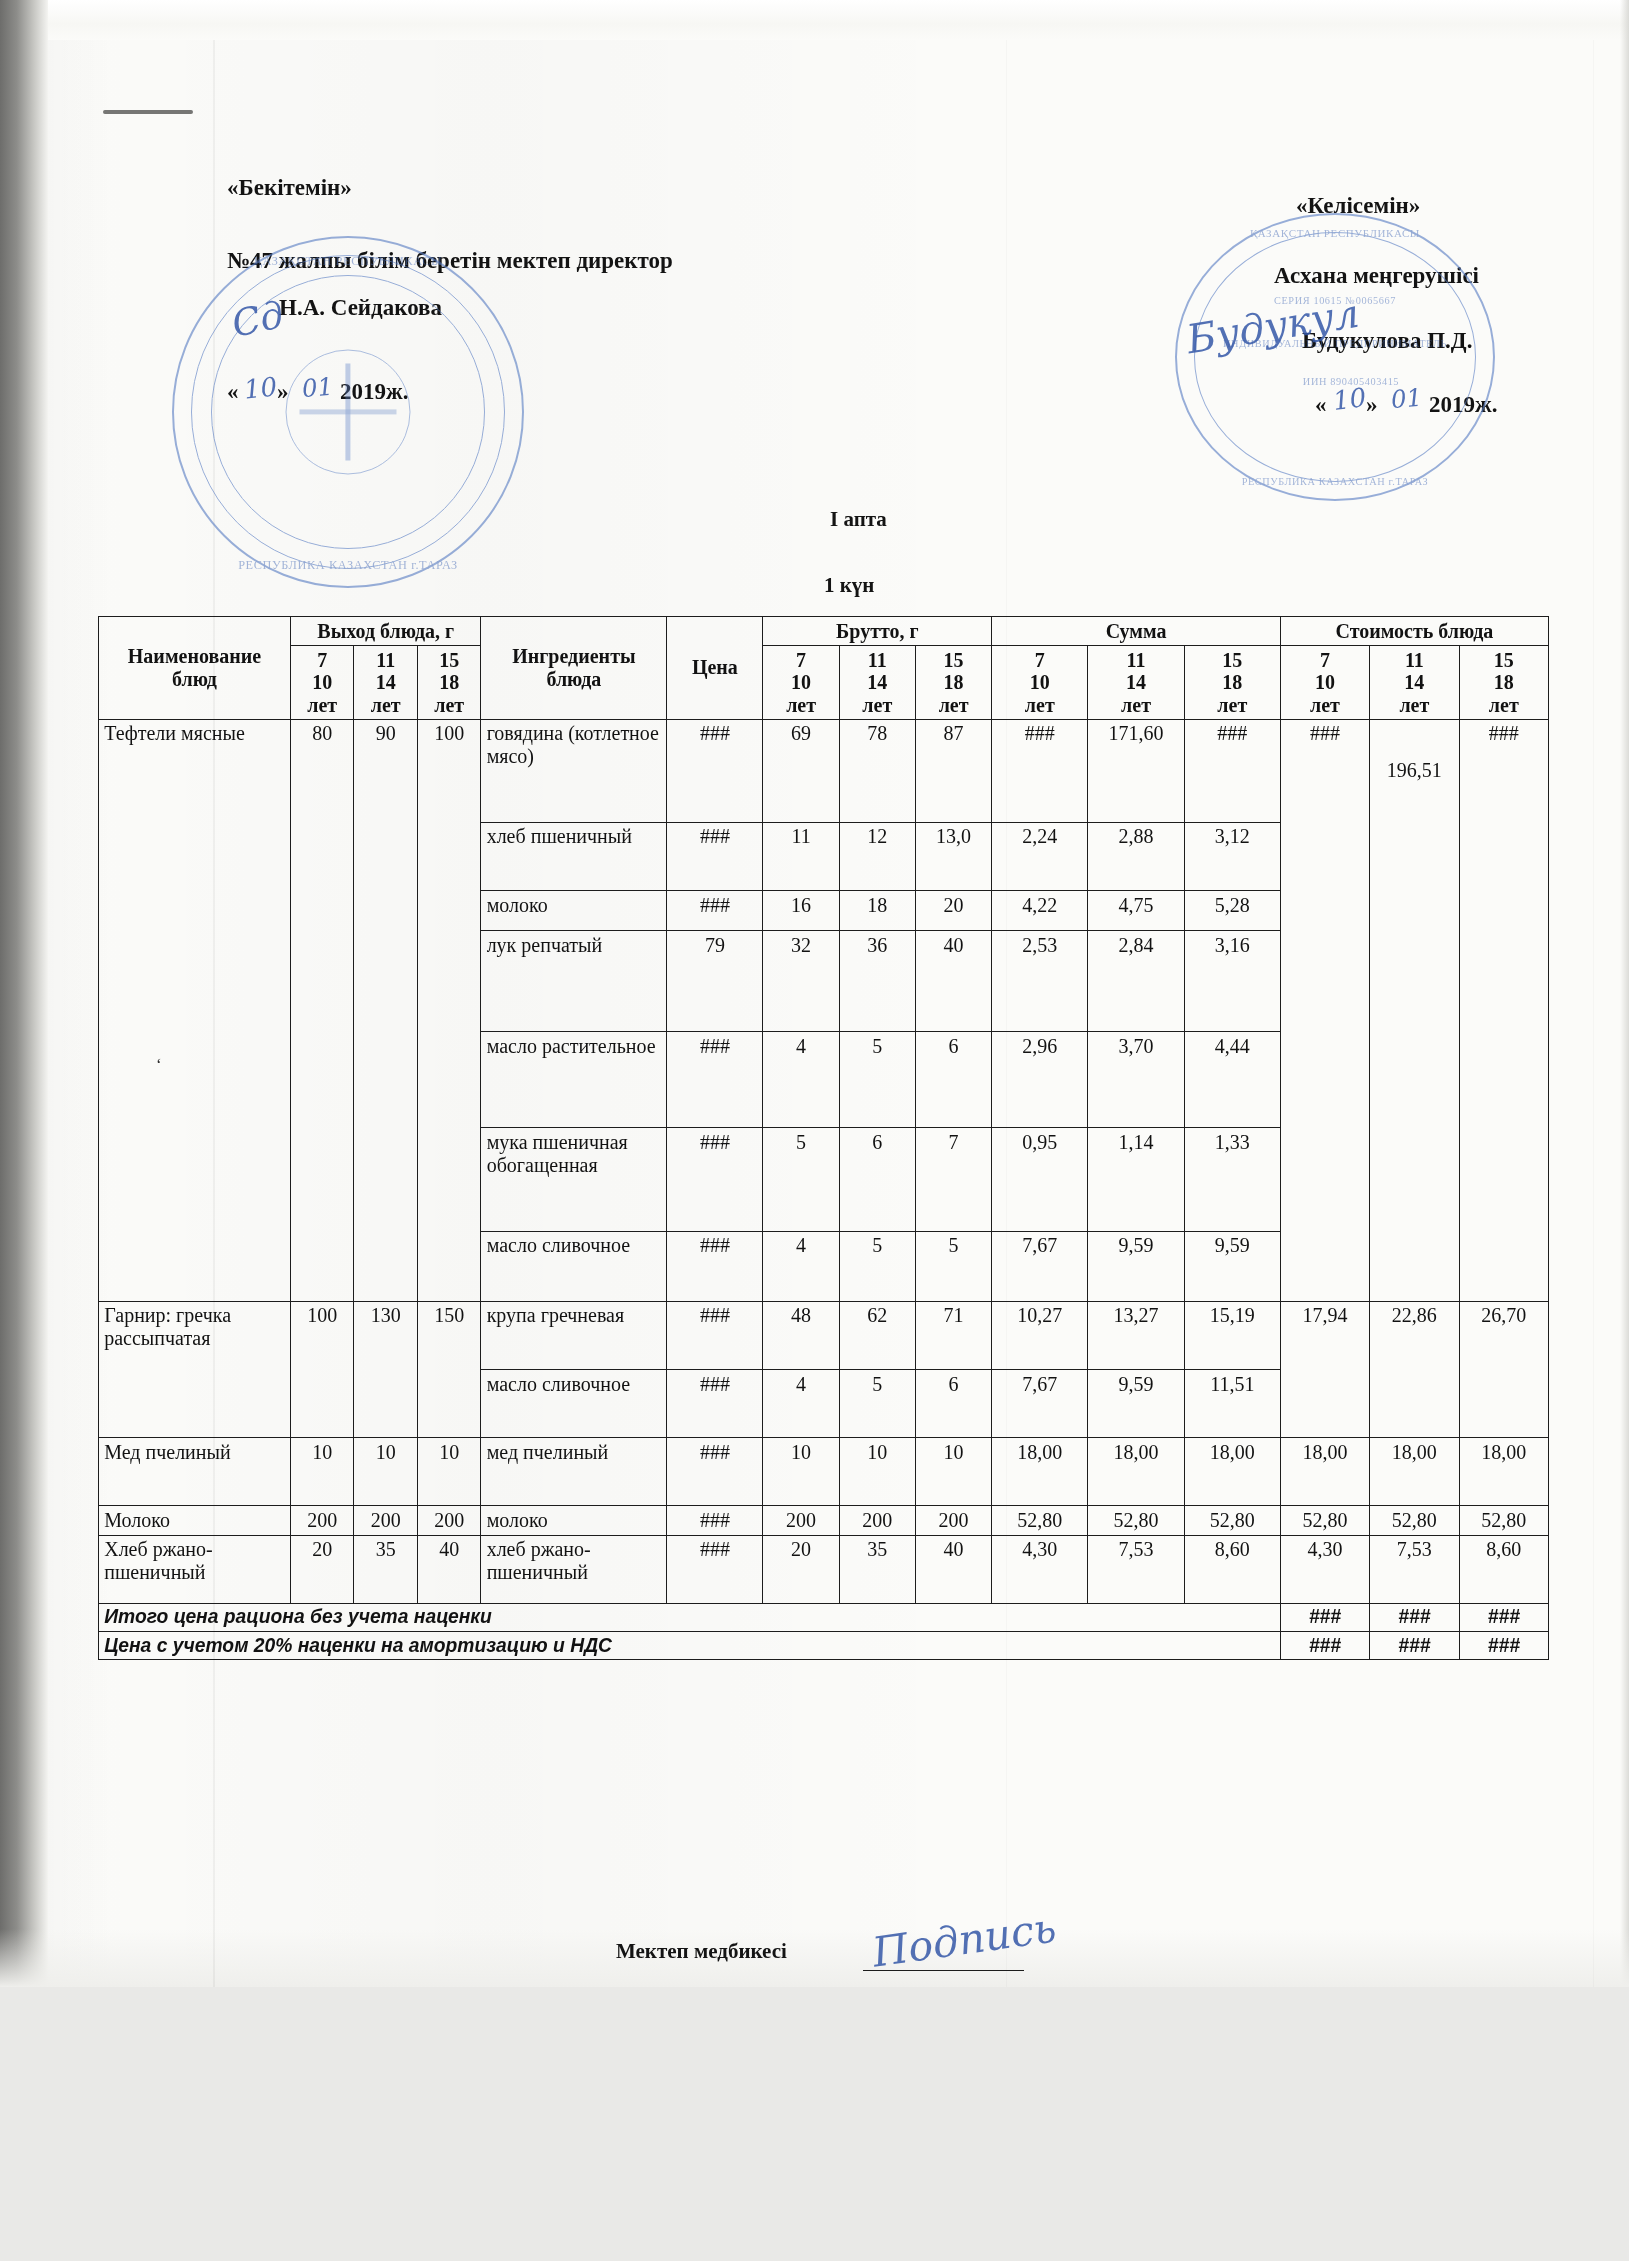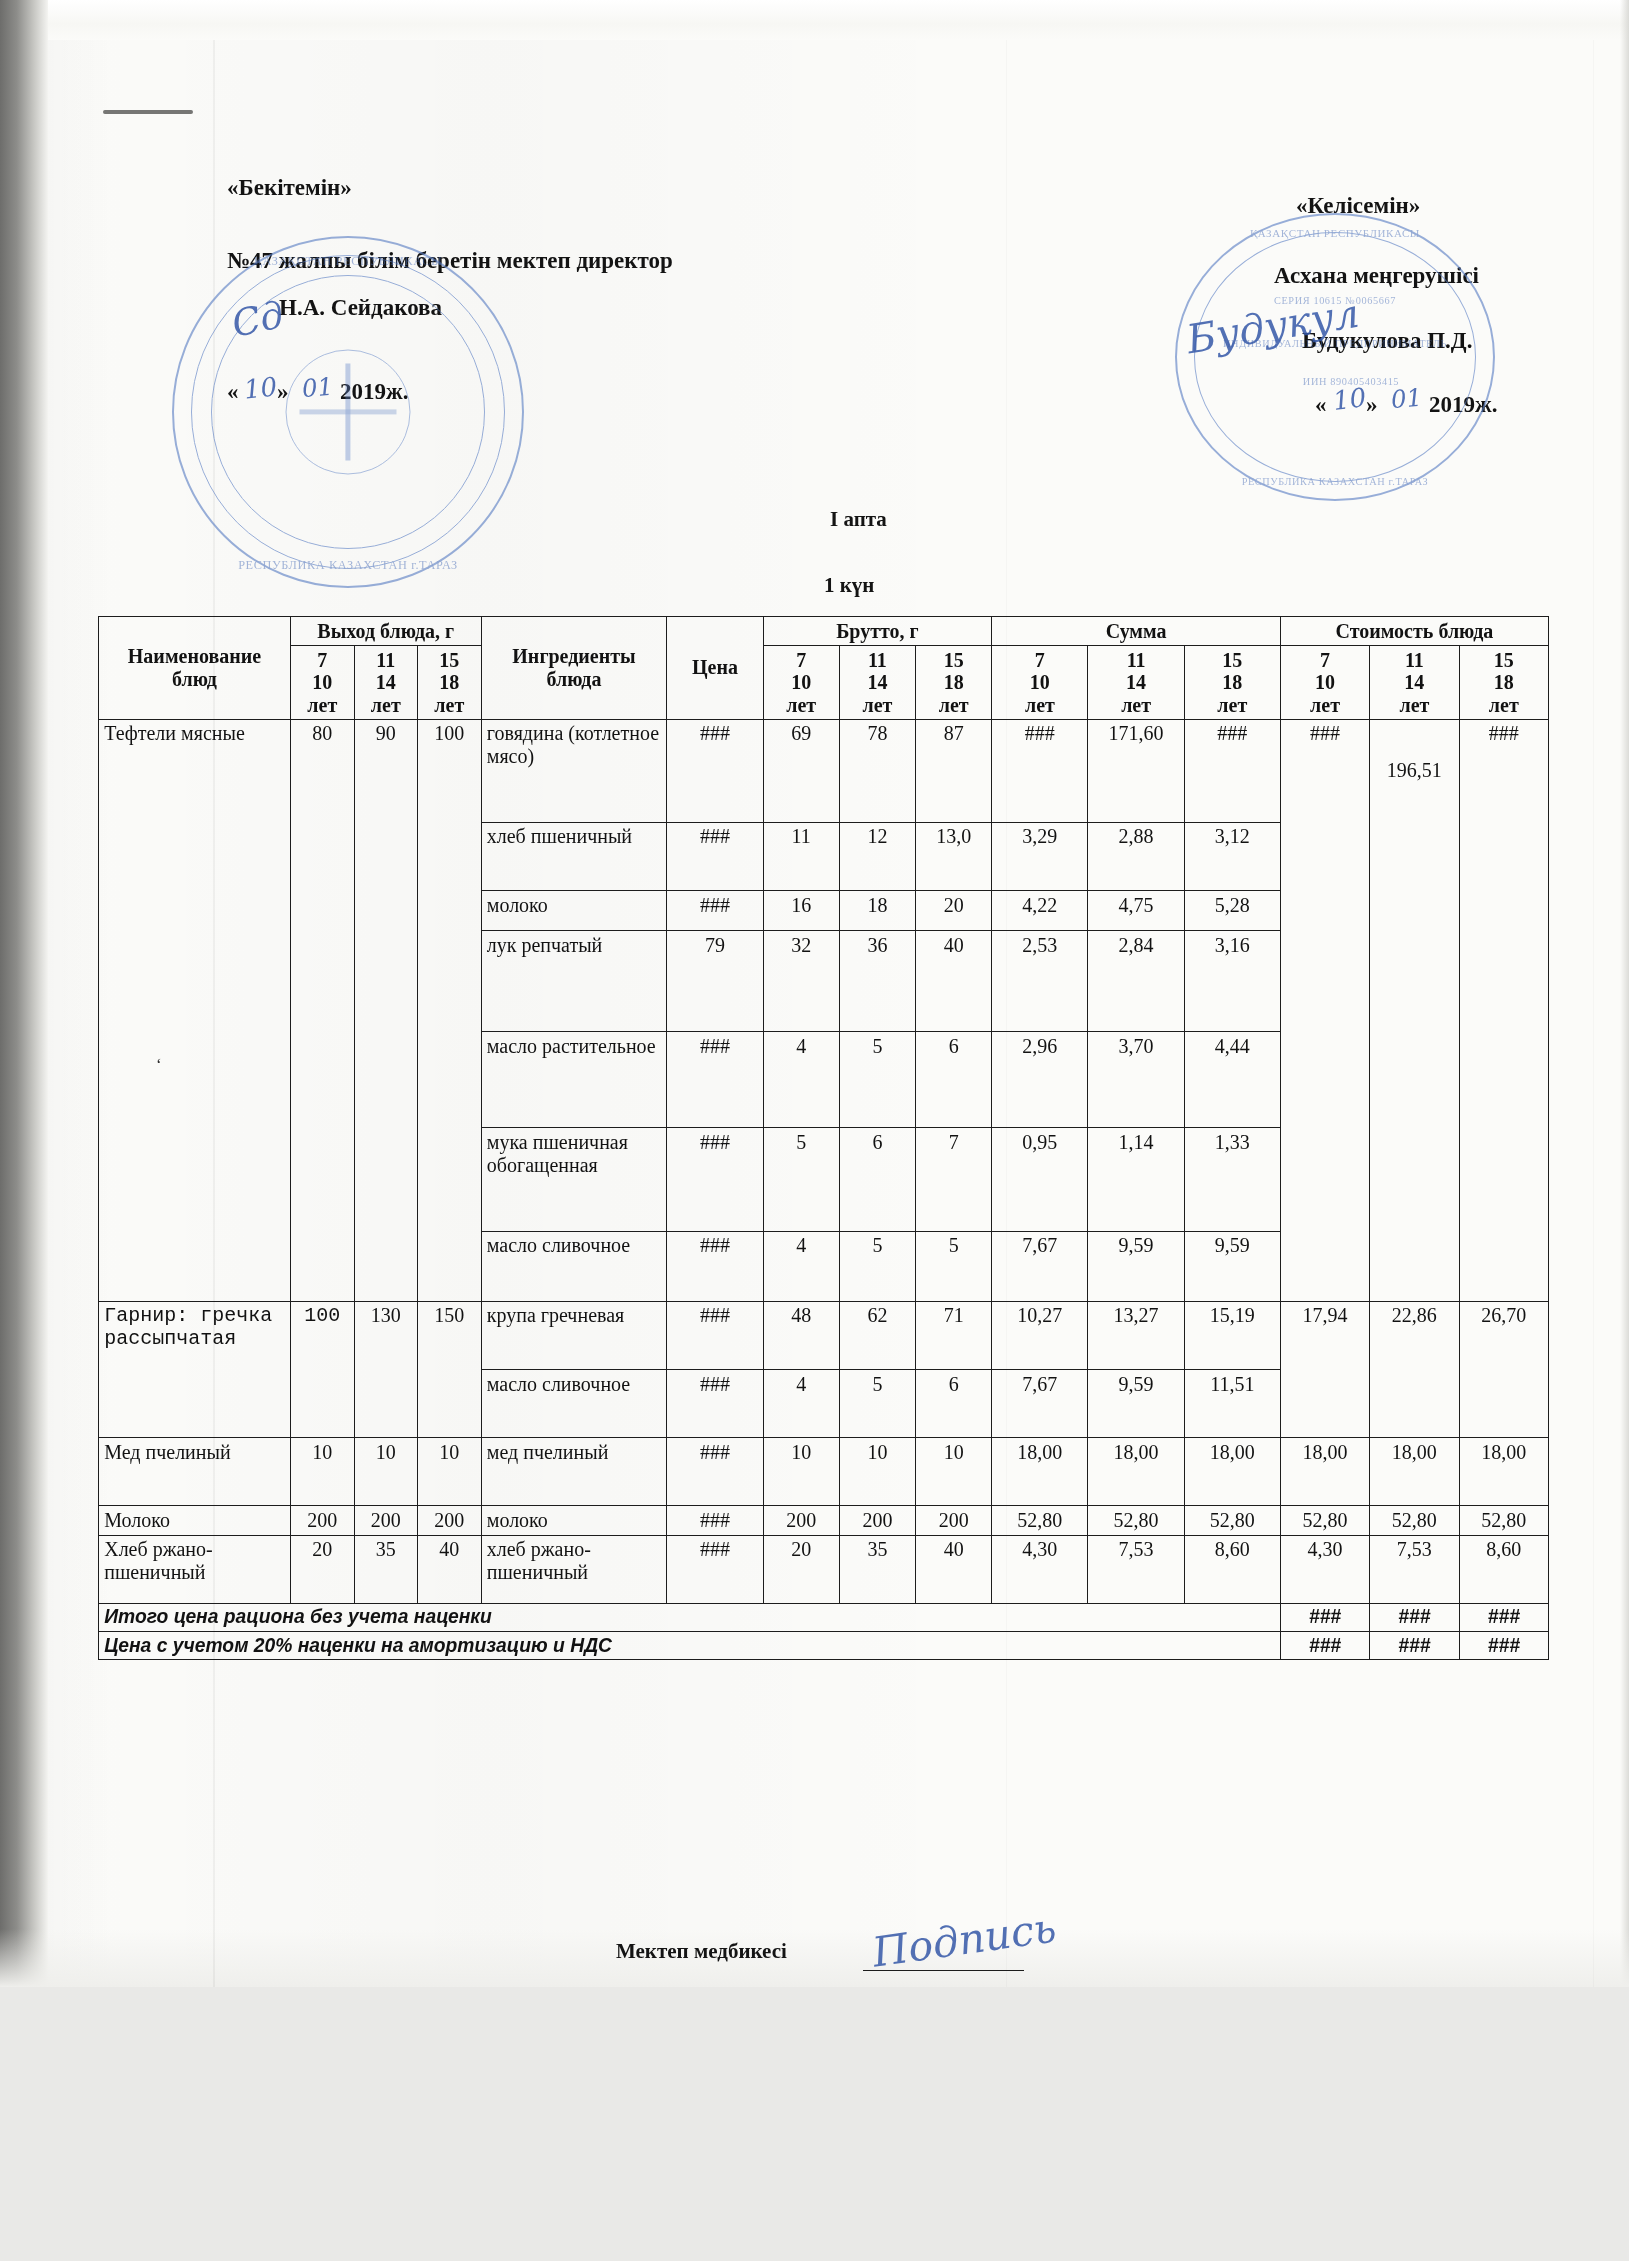--- a/index.html
+++ b/index.html
@@ -33,21 +33,21 @@
       text-align:center;width:100%;}
   .handwrite{position:absolute;color:#3558a8;font-family:"DejaVu Serif", serif;font-style:italic;opacity:.85;}
 
   
   table.menu{position:absolute;left:98px;top:616px;border-collapse:collapse;width:1451px;
       font-size:20px;color:#121212;}
   table.menu td, table.menu th{border:1.3px solid #1d1d1d;padding:2.6px 5.2px;vertical-align:top;}
   table.menu th{font-weight:bold;text-align:center;vertical-align:middle;}
   .c{text-align:center;}
   .vb{vertical-align:bottom;}
-  .vm{vertical-align:middle;font-family:Liberation Mono, monospace;}
+  .vm{vertical-align:middle;}
   .hd-age{font-weight:bold;text-align:center;line-height:1.12;}
   .total-row td{font-weight:bold;font-style:italic;font-family:"Liberation Sans",sans-serif;font-size:19.3px;}
   .sig-line{position:absolute;border-bottom:1.9px solid #1c1c1c;}
   .center-label{position:absolute;font-weight:bold;font-size:21px;color:#141414;}
   .small-mark{position:absolute;color:#2b2b2b;font-size:17px;}
 </style>
 </head>
 <body>
 
 <div class="page">
@@ -214,21 +214,21 @@
         <td rowspan="7" class="c" style="vertical-align:top;padding-top:39px;">196,51</td>
         <td rowspan="7" class="c" style="vertical-align:top;">###</td>
       </tr>
 
       <tr>
         <td style="height:62px">хлеб пшеничный</td>
         <td class="c">###</td>
         <td class="c">11</td>
         <td class="c">12</td>
         <td class="c">13,0</td>
-        <td class="c vb">3,29</td>
+        <td class="c vb">2,24</td>
         <td class="c vb">2,88</td>
         <td class="c vb">3,12</td>
       </tr>
 
       <tr>
         <td style="height:34px">молоко</td>
         <td class="c">###</td>
         <td class="c">16</td>
         <td class="c">18</td>
         <td class="c">20</td>

